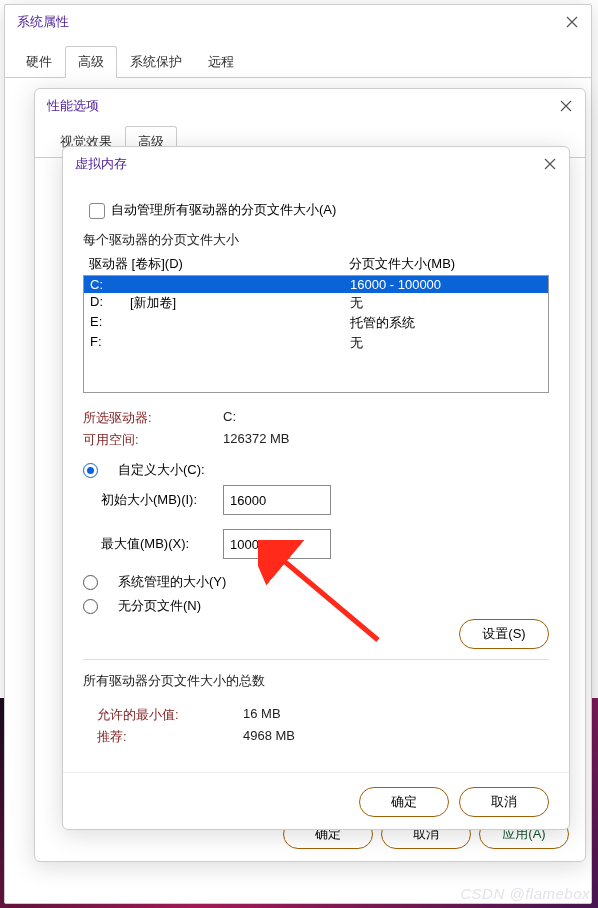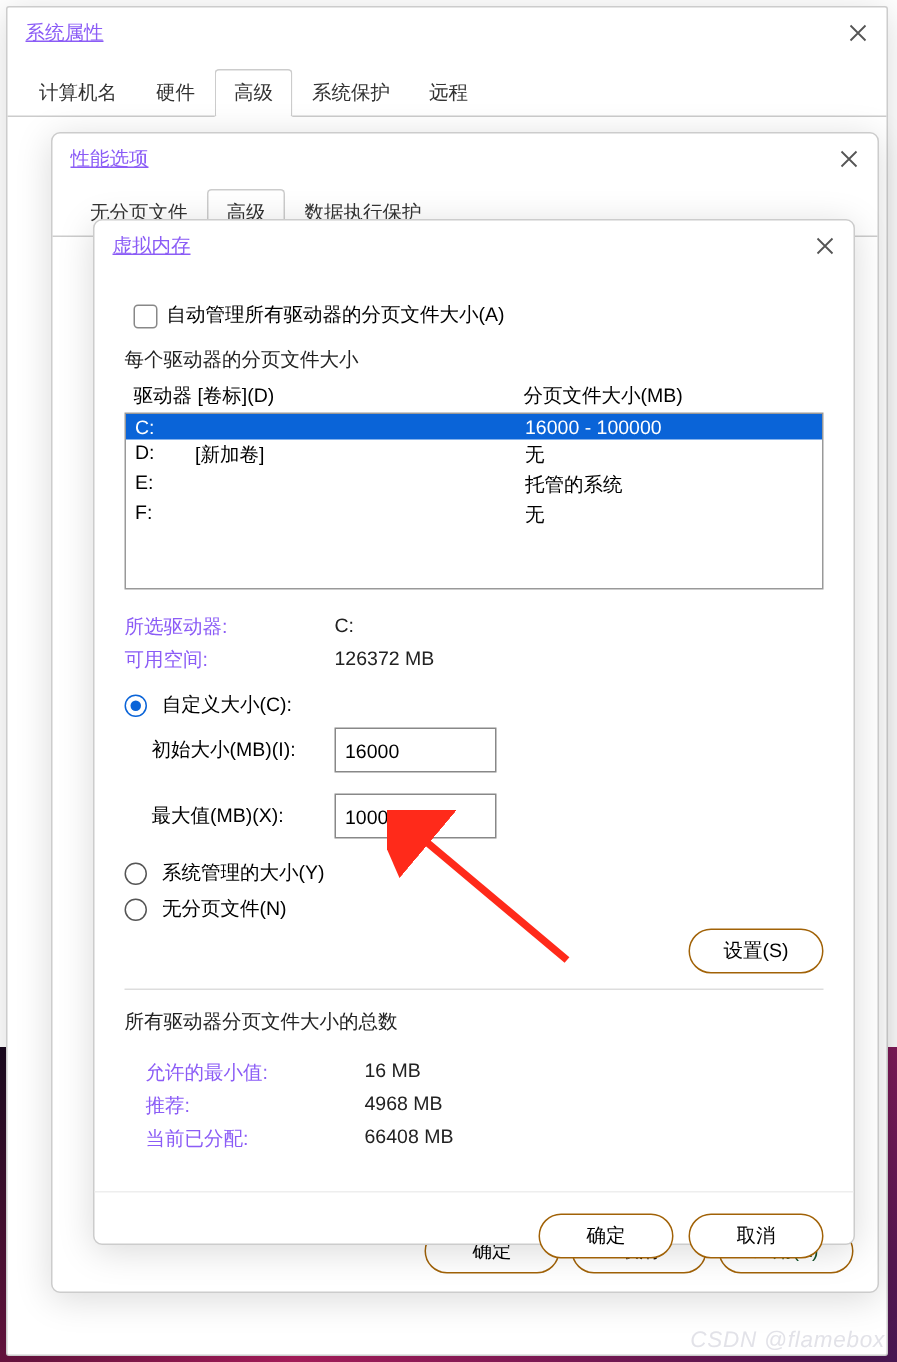--- a/index.html
+++ b/index.html
@@ -1,20 +1,20 @@
 <!DOCTYPE html>
 <html><head>
 <meta charset="utf-8">
 <style>
 * { box-sizing: border-box; font-family: "Microsoft YaHei", "Segoe UI", sans-serif; font-size: 13px; margin: 0; padding: 0; }
 body { background: #fff; width: 598px; height: 908px; position: relative; overflow: hidden; }
 
 .window { position: absolute; background: #fff; border: 1px solid #ccc; border-radius: 6px; box-shadow: 0 4px 24px rgba(0,0,0,0.15); }
 .titlebar { display: flex; justify-content: space-between; align-items: center; padding: 8px 12px; }
-.titlebar .title { color: #8b5cf6; text-decoration: underline; }
+.titlebar .title { color: #4c1d95; }
 .close-x { width: 14px; height: 14px; cursor: pointer; color: #555; display:flex; align-items:center; justify-content:center; }
 .close-x svg { width: 12px; height: 12px; }
 
 .tabs { display: flex; border-bottom: 1px solid #ccc; padding: 0 8px; gap: 0; }
 .tab { padding: 6px 12px; color: #333; cursor: pointer; border: 1px solid transparent; position: relative; top: 1px; }
 .tab.active { border: 1px solid #ccc; border-bottom: 1px solid #fff; background: #fff; border-radius: 3px 3px 0 0; }
 
 
 .w1 { left: 4px; top: 4px; width: 588px; height: 900px; z-index: 1; border-radius: 2px; }
 .w1 .tabs { margin-top: 6px; }
@@ -41,24 +41,24 @@
 
 .drive-list { border:1px solid #999; height: 118px; overflow:hidden; }
 .drive-row { display:flex; padding: 1px 6px; }
 .drive-row.sel { background:#0a64d8; color:#fff; }
 .dc1 { flex:0 0 40px; }
 .dc2 { flex:0 0 220px; }
 .dc3 { flex:1; }
 
 .info-grid { margin-top: 14px; }
 .info-row { display:flex; padding: 2px 0; }
-.info-l { flex:0 0 140px; color:#8b5cf6; }
+.info-l { flex:0 0 140px; color:#7f1d1d; }
 .info-r { flex:1; color:#222; }
 
-.radio-row { display:flex; align-items:center; gap:10px; margin:6px 0; }
+.radio-row { display:flex; align-items:center; gap:20px; margin:6px 0; }
 .radio { width:15px; height:15px; border:1.5px solid #555; border-radius:50%; display:flex; align-items:center; justify-content:center; }
 .radio.checked { border-color:#0a64d8; }
 .radio.checked::after { content:""; width:7px; height:7px; background:#0a64d8; border-radius:50%; }
 
 .sub-rows { margin-left: 18px; }
 .sub-row { display:flex; align-items:center; margin: 6px 0; }
 .sub-row .lbl { flex:0 0 122px; }
 .num-input { width: 108px; height: 26px; border:1px solid #888; padding:14px 6px; background:#fff; }
 
 .set-btn-row { display:flex; justify-content:flex-end; margin-top: -2px; margin-bottom: 8px; }
@@ -87,41 +87,39 @@
 <div class="window w1">
   <div class="titlebar">
     <span class="title">系统属性</span>
     <span class="close-x">
       <svg viewBox="0 0 12 12">
           <path d="M1 1 L11 11 M11 1 L1 11" stroke="#555" stroke-width="1.2" fill="none"></path>
         </svg>
     </span>
   </div>
   <div class="tabs">
-    <div class="tab">计算机名</div>
     <div class="tab">硬件</div>
     <div class="tab active">高级</div>
     <div class="tab">系统保护</div>
     <div class="tab">远程</div>
   </div>
 </div>
 
 <div class="window w2">
   <div class="titlebar">
     <span class="title">性能选项</span>
     <span class="close-x">
       <svg viewBox="0 0 12 12">
           <path d="M1 1 L11 11 M11 1 L1 11" stroke="#555" stroke-width="1.2" fill="none"></path>
         </svg>
     </span>
   </div>
   <div class="tabs">
-    <div class="tab">无分页文件</div>
+    <div class="tab">视觉效果</div>
     <div class="tab active">高级</div>
-    <div class="tab">数据执行保护</div>
   </div>
   <div class="w2-footer">
     <button class="btn">确定</button>
     <button class="btn">取消</button>
     <button class="btn disabled">应用(A)</button>
   </div>
 </div>
 
 <div class="window w3">
   <div class="titlebar">
@@ -211,24 +209,20 @@
     <div class="section-label">所有驱动器分页文件大小的总数</div>
     <div class="info-grid totals">
       <div class="info-row">
         <span class="info-l">允许的最小值:</span>
         <span class="info-r">16 MB</span>
       </div>
       <div class="info-row">
         <span class="info-l">推荐:</span>
         <span class="info-r">4968 MB</span>
       </div>
-      <div class="info-row">
-        <span class="info-l">当前已分配:</span>
-        <span class="info-r">66408 MB</span>
-      </div>
     </div>
   </div>
 
   <div class="footer-btns">
     <button class="btn">确定</button>
     <button class="btn">取消</button>
   </div>
 </div>
 
 <svg class="arrow" viewBox="0 0 140 120">

